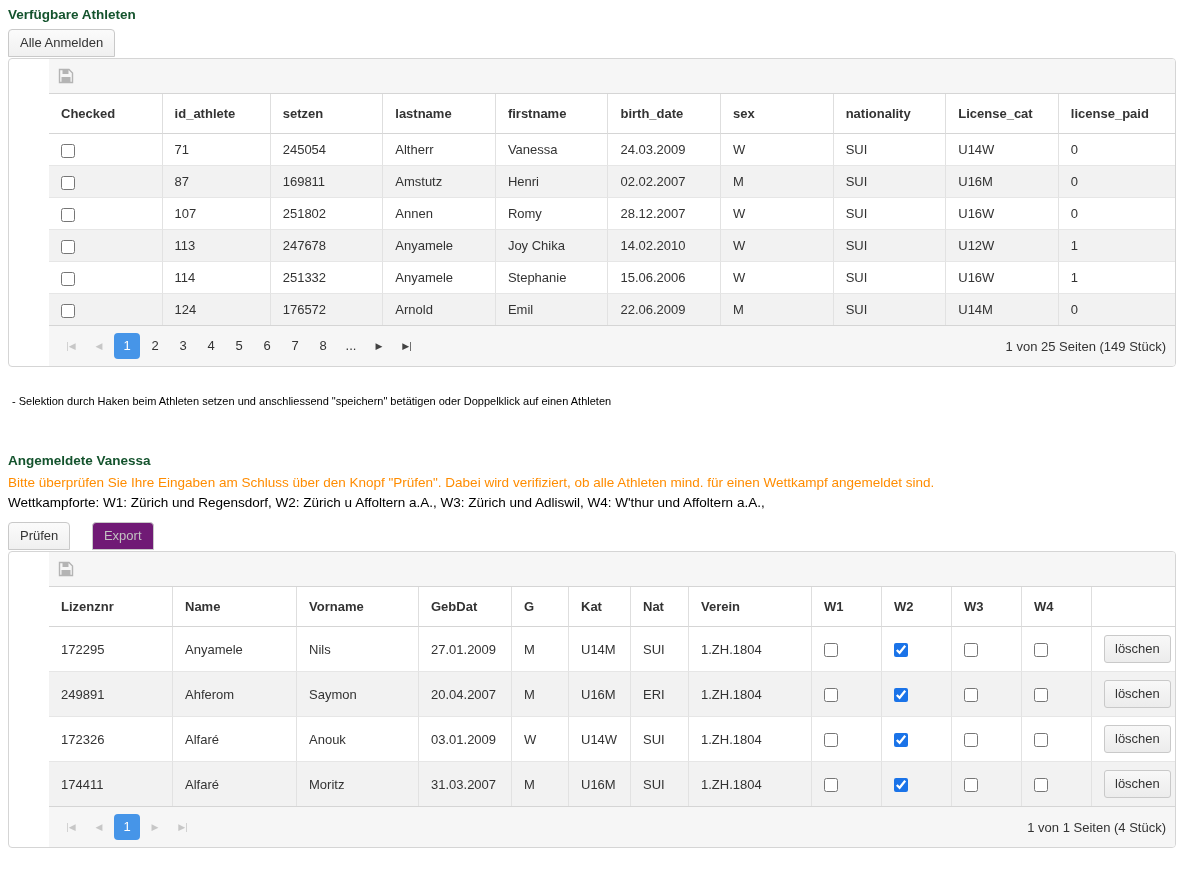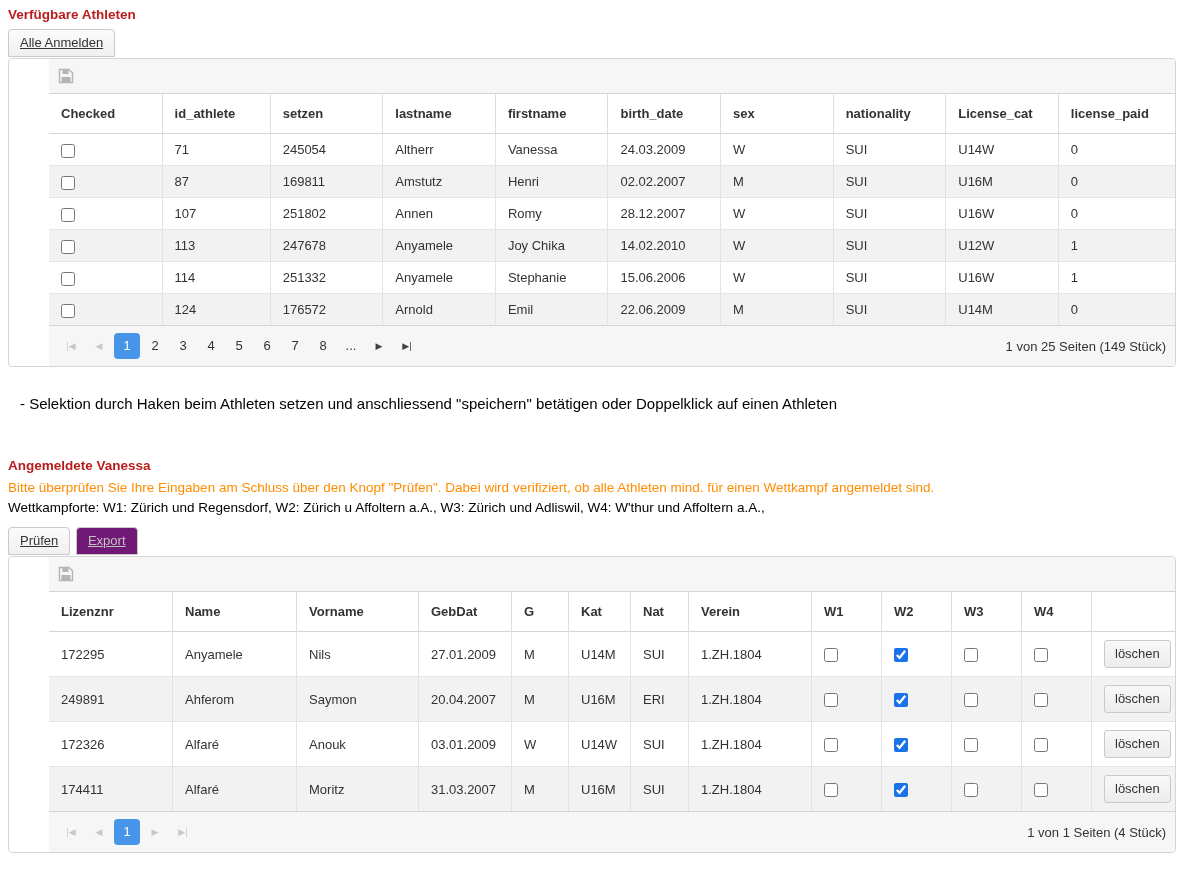--- a/index.html
+++ b/index.html
@@ -4,32 +4,32 @@
 <style>
   * { box-sizing: border-box; }
   html, body { margin: 0; padding: 0; background: #fff; }
   body {
     width: 1184px; min-height: 879px;
     font-family: "Liberation Sans", "DejaVu Sans", sans-serif;
     font-size: 13px; color: #333;
   }
   .page { padding: 5px 8px 10px 8px; }
 
-  .section-title { font-size: 13.5px; font-weight: bold; color: #b91c1c; margin: 2px 0 7px 0; }
+  .section-title { font-size: 13.5px; font-weight: bold; color: #14532d; margin: 2px 0 7px 0; }
 
   .btn {
     display: inline-block;
     background: linear-gradient(#fbfbfb, #f0f0f0);
     border: 1px solid #c9c9c9; border-radius: 4px;
     padding: 5px 11px; font-size: 13px; color: #333;
     font-family: inherit; cursor: pointer; line-height: 16px;
   }
   .btn.disabled { color: #c2c2c2; background: #701a75; cursor: default; }
   .btn-row { margin: 0 0 1px 0; }
-  .btn-row .btn { margin-right: 2px; border-radius: 4px 4px 0 0; text-decoration: underline; }
+  .btn-row .btn { margin-right: 18px; border-radius: 4px 4px 0 0; }
 
   .grid { border: 1px solid #d5d5d5; border-radius: 4px; overflow: hidden; background: #fff; padding-left: 40px; }
   .grid-toolbar {
     background: #f6f6f6; border-bottom: 1px solid #d5d5d5;
     padding: 9px 9px; line-height: 0;
   }
   .save-icon svg { display: inline-block; }
 
   table.grid-table { width: 100%; border-collapse: separate; border-spacing: 0; table-layout: fixed; }
   .grid-table th {
@@ -65,21 +65,21 @@
   .page-btn {
     min-width: 26px; height: 26px; line-height: 26px; text-align: center;
     border-radius: 4px; color: #333; cursor: pointer; font-size: 13px;
     user-select: none; padding: 0 4px;
   }
   .page-btn.selected { background: var(--accent-blue, #4695e8); color: #fff; }
   .nav-btn { font-size: 9px; color: #424242; }
   .nav-btn.disabled { color: #c7c7c7; cursor: default; }
   .pager-summary { margin-left: auto; color: #333; font-size: 13px; }
 
-  .hint-text { color: #000; font-size: 15px; margin: 28px 0 46px 12px; }
+  .hint-text { color: #000; font-size: 11px; margin: 28px 0 46px 4px; }
   .warning-text { color: var(--warning-orange, #ff8c00); font-size: 13.5px; margin: 0 0 5px 0; }
   .info-text { color: #000; font-size: 13.5px; margin: 0 0 12px 0; }
 </style>
 </head>
 <body>
 
 <div class="page">
 
   <div class="section-title">Verfügbare Athleten</div>
 

